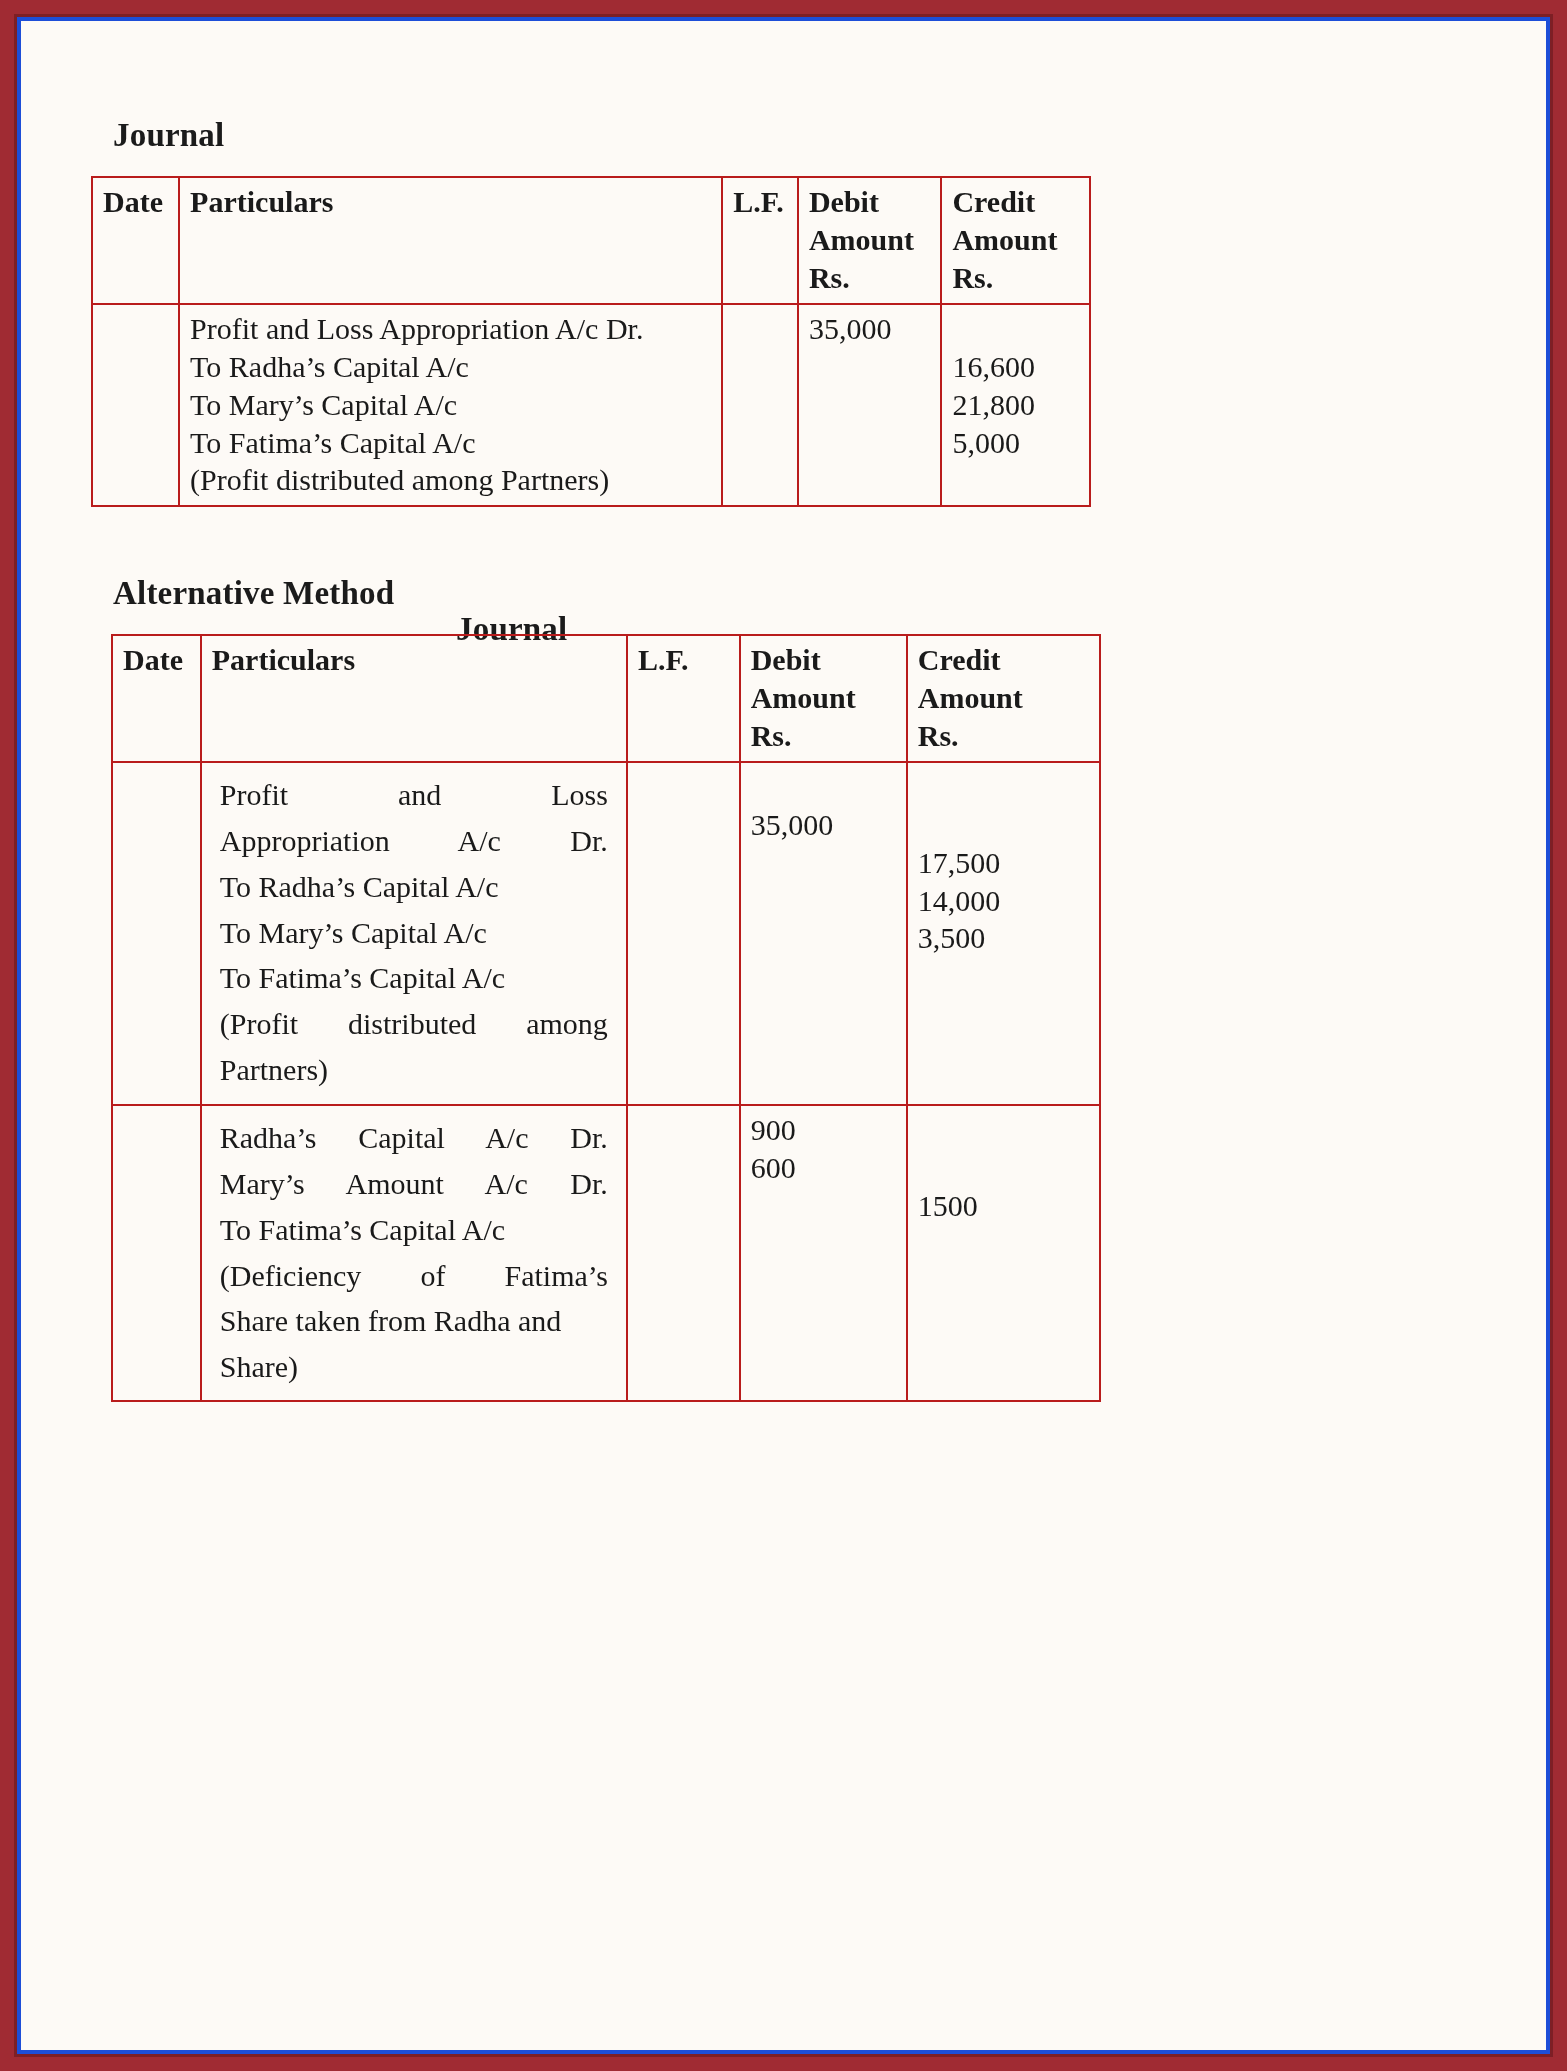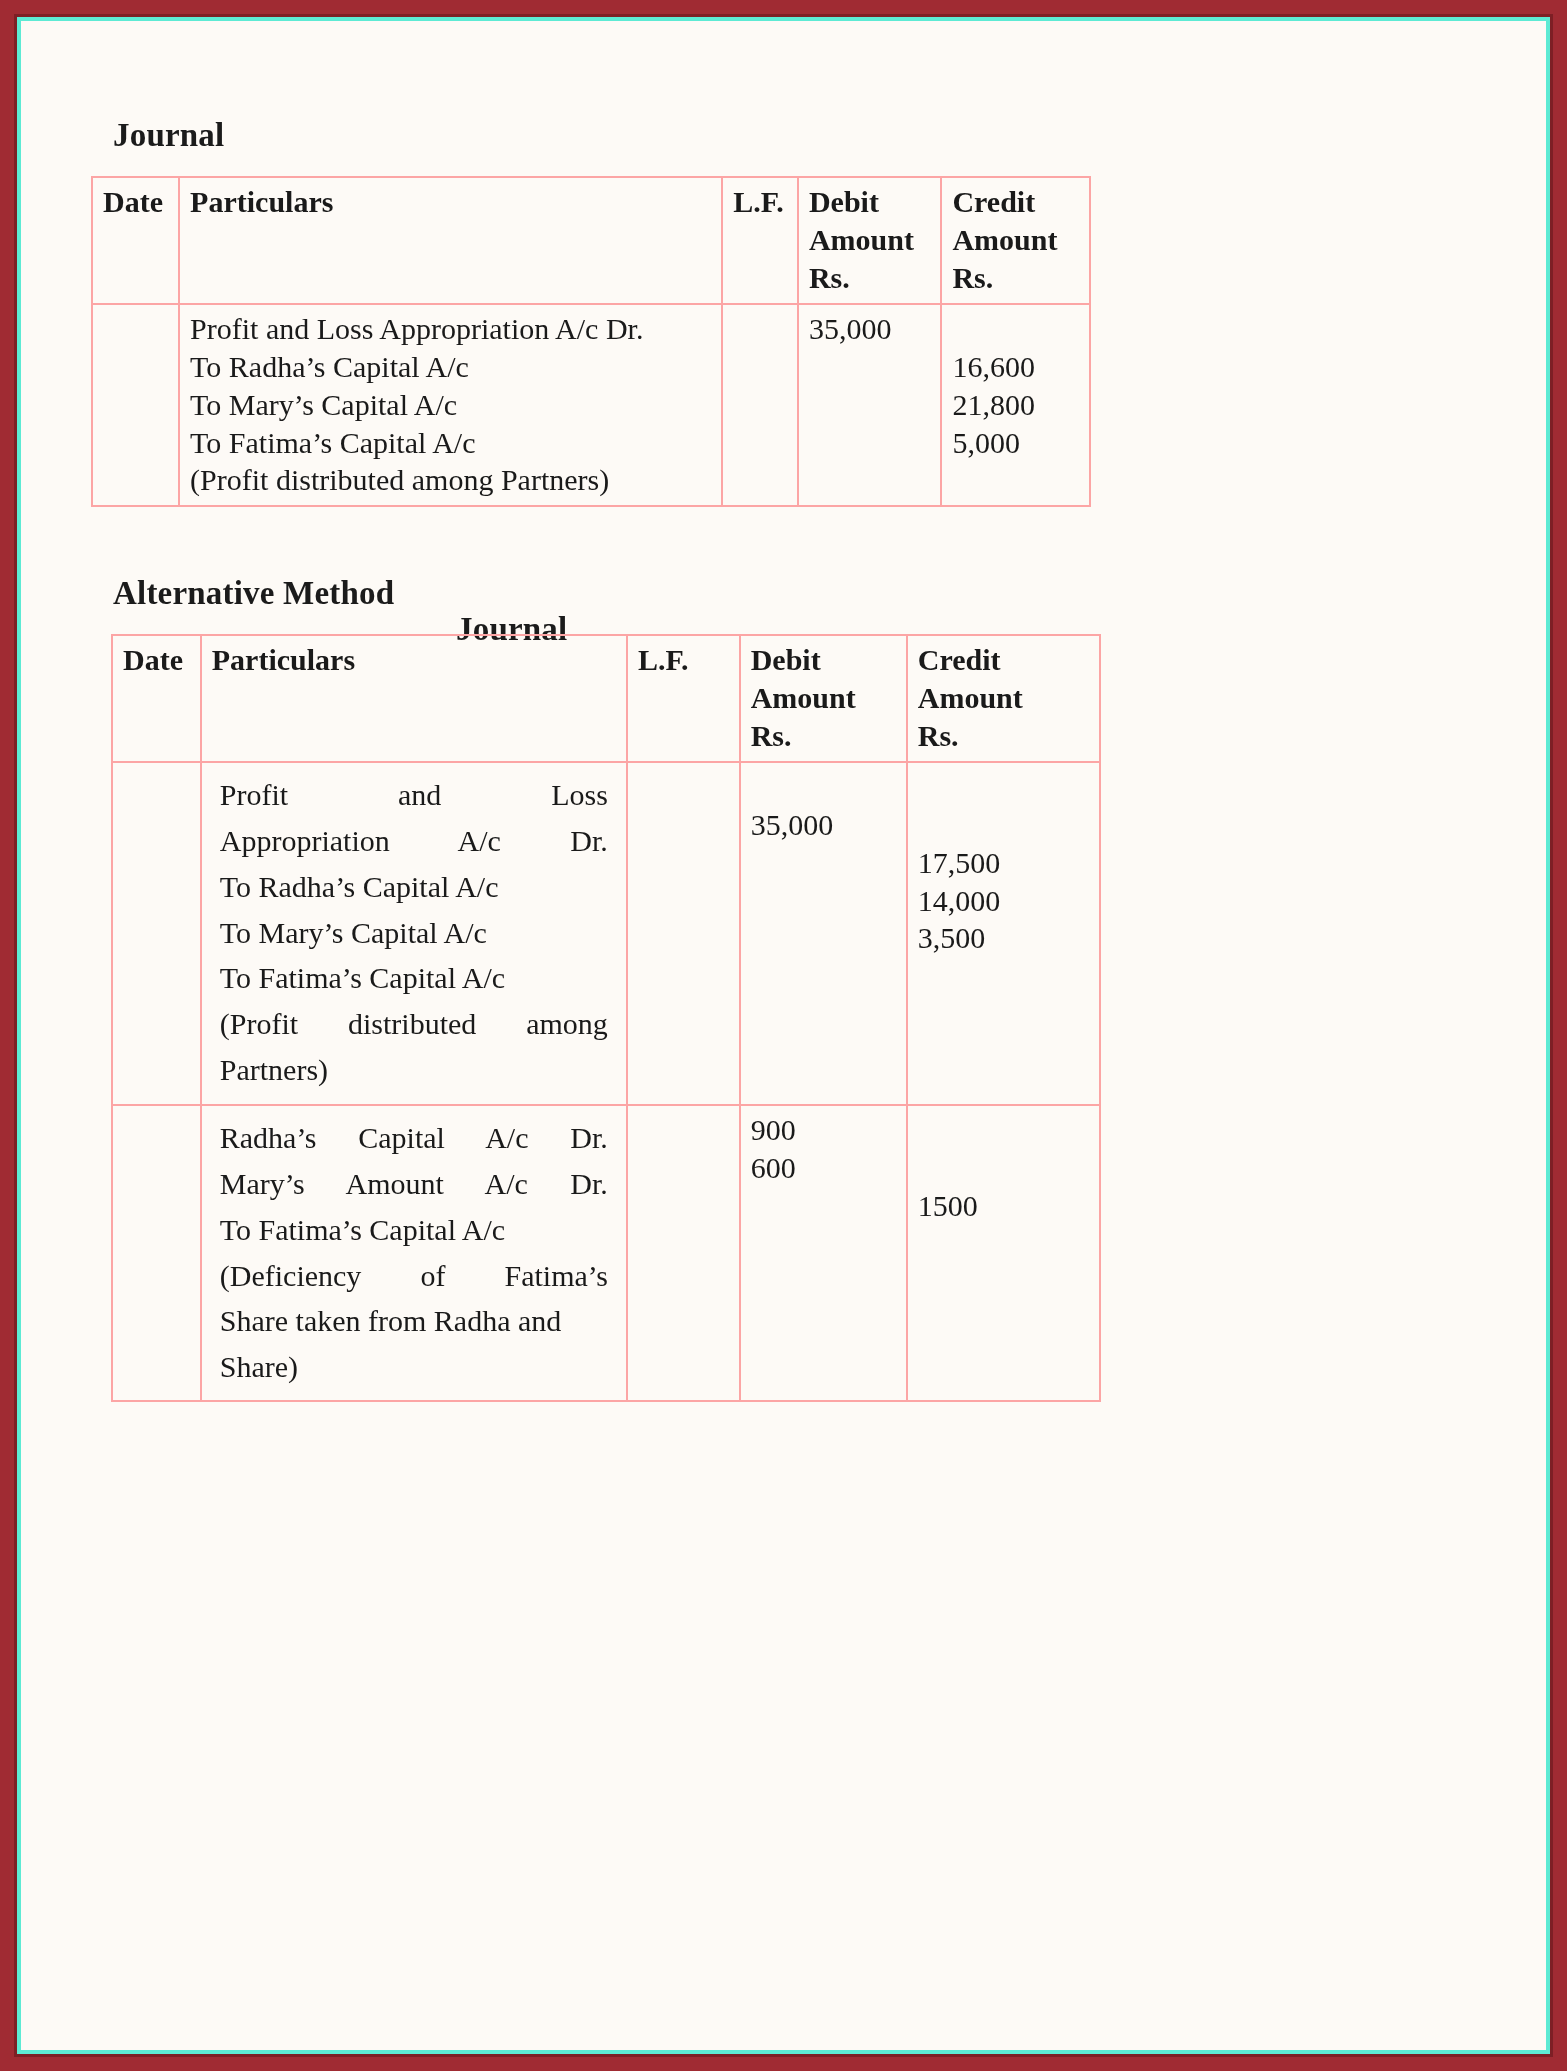--- a/index.html
+++ b/index.html
@@ -14,21 +14,21 @@
     overflow: hidden;
   }
 
   .page-frame {
     position: absolute;
     left: 14px;
     top: 14px;
     right: 14px;
     bottom: 14px;
     border: 3px solid #7d1f25;
-    background: #5eead4;
+    background: #1d4ed8;
     box-sizing: border-box;
   }
 
   .page-inner {
     position: absolute;
     left: 4px;
     top: 4px;
     right: 4px;
     bottom: 4px;
     background: #fdfaf6;
@@ -76,21 +76,21 @@
   
   table.journal {
     position: absolute;
     border-collapse: collapse;
     table-layout: fixed;
     color: #1a1a1a;
   }
 
   table.journal td,
   table.journal th {
-    border: 2px solid #fca5a5;
+    border: 2px solid #b91c1c;
     vertical-align: top;
     padding: 5px 10px 6px 10px;
     font-size: 30px;
     line-height: 1.26;
     font-weight: normal;
     text-align: left;
   }
 
   table.journal th {
     font-weight: bold;

